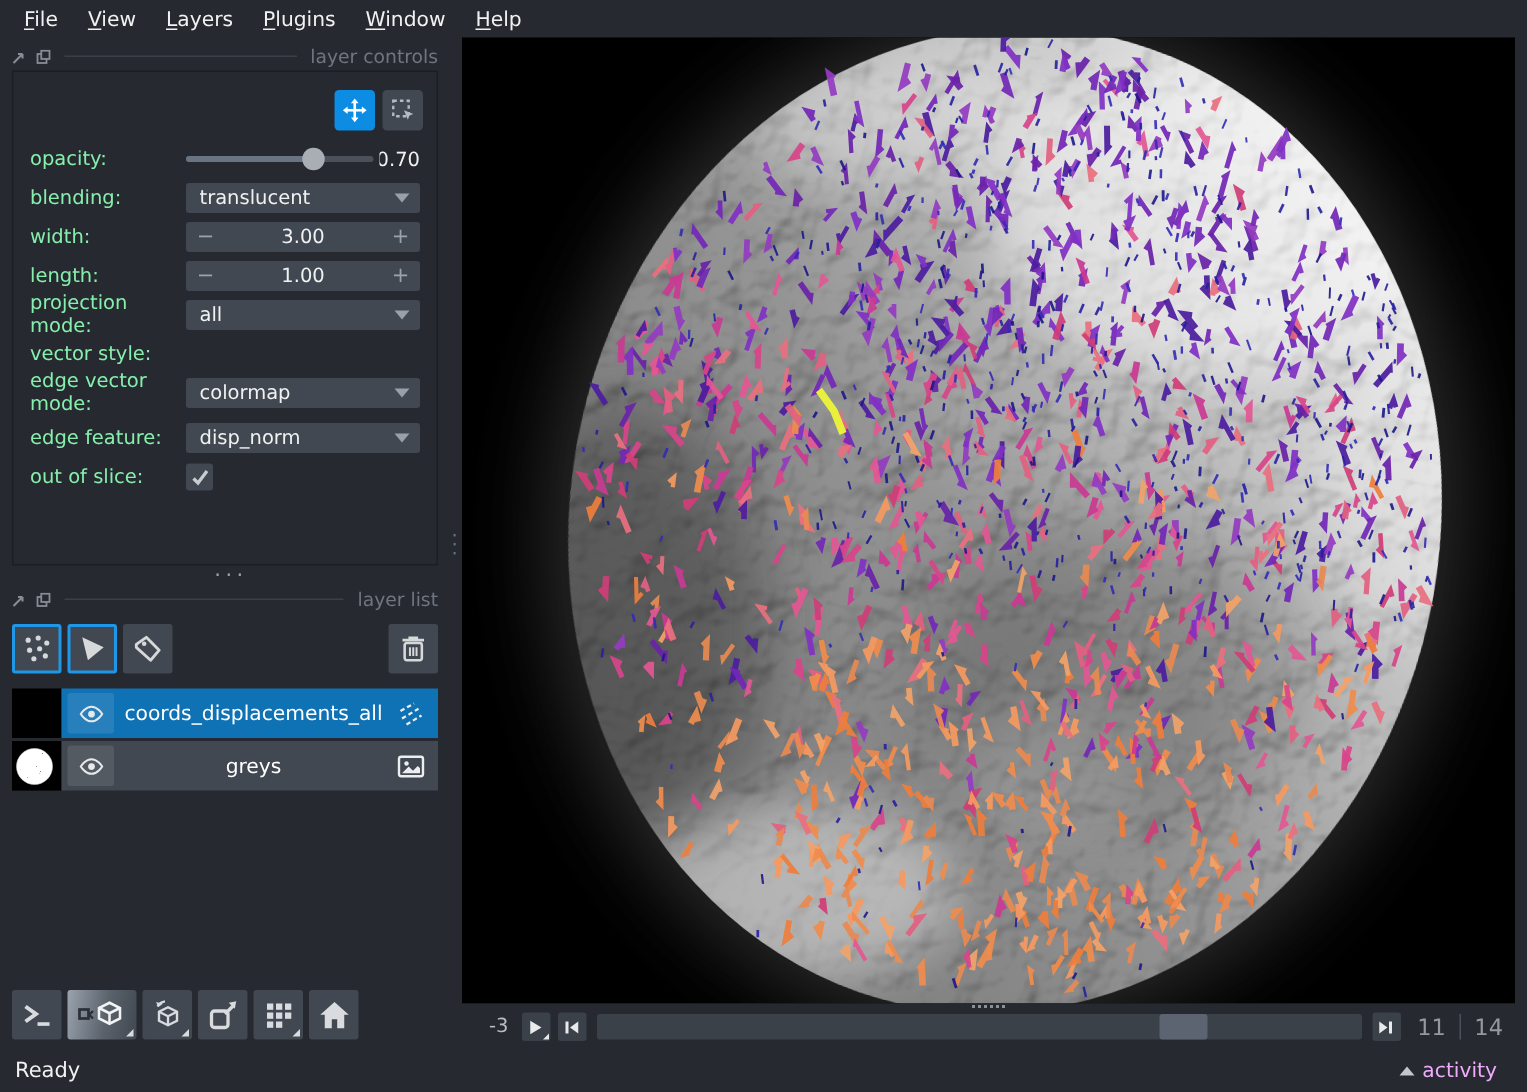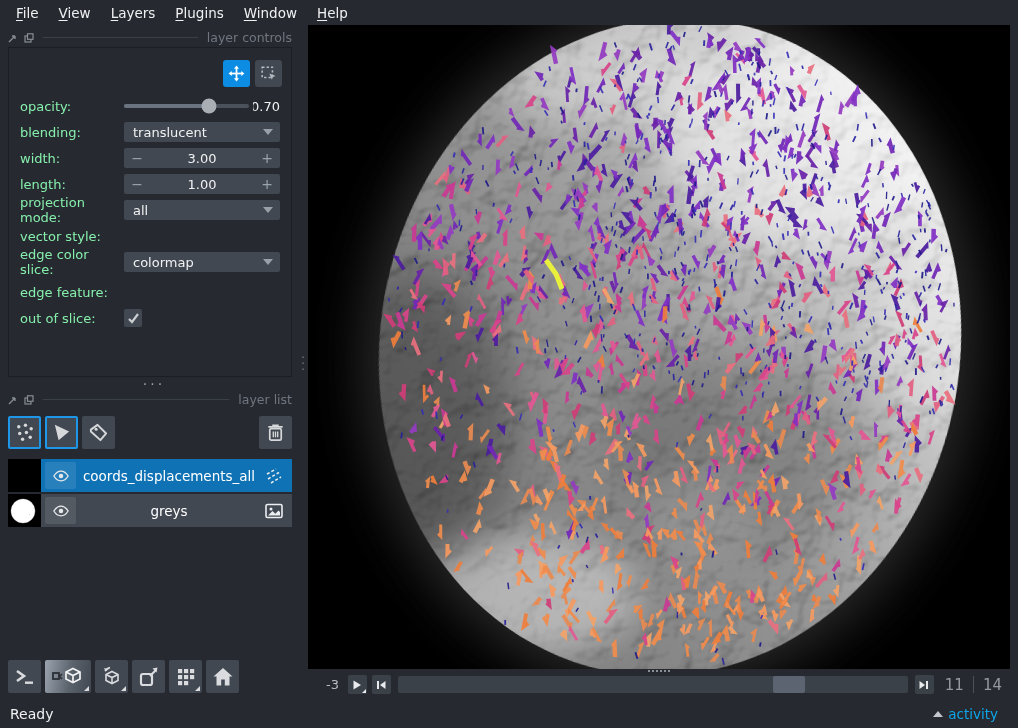--- a/index.html
+++ b/index.html
@@ -98,21 +98,21 @@
   .dim-btn { width:19px; height:19px; background:#3b4149; border-radius:2px; display:flex; align-items:center; justify-content:center; position:relative; color:#e8eaec; flex:none; }
   .dim-btn svg { width:12px; height:12px; display:block; }
   .dim-btn .corner-wedge { border-bottom-color:#e8eaec; border-left-width:4px; border-bottom-width:4px; right:1px; bottom:1px; }
   .dim-scrollbar { flex:1; height:17px; background:#3b4149; border-radius:2px; position:relative; margin:0 2px; }
   .dim-handle { position:absolute; top:0; bottom:0; background:#5b6470; border-radius:2px; }
   .frame-labels { display:flex; align-items:center; gap:9px; margin-left:6px; color:#94999f; font-size:15px; }
   .frame-div { width:1px; height:17px; background:#4a515a; }
 
   
   .statusbar { height:28px; flex:none; display:flex; align-items:center; padding:0 12px 0 10px; background:#262930; font-size:14px; }
-  .activity-toggle { margin-left:auto; display:flex; align-items:center; gap:5px; color:#0ea5e9; font-size:13.5px; }
+  .activity-toggle { margin-left:auto; display:flex; align-items:center; gap:5px; color:#f0abfc; font-size:13.5px; }
   .activity-caret { width:0; height:0; border-left:5px solid transparent; border-right:5px solid transparent; border-bottom:6px solid #c3c6ca; }
 </style>
 </head>
 <body>
 
 <div id="app">
 
   <div class="menubar">
     <span class="menu-item"><span><u>F</u>ile</span></span>
     <span class="menu-item"><span><u>V</u>iew</span></span>
@@ -207,29 +207,33 @@
             <span>all</span>
             <span class="caret"></span>
           </div>
         </div>
 
         <div class="ctrl-row">
           <span class="ctrl-label">vector style:</span>
         </div>
 
         <div class="ctrl-row">
-          <span class="ctrl-label">edge color slice:</span>
+          <span class="ctrl-label">edge vector mode:</span>
           <div class="select">
             <span>colormap</span>
             <span class="caret"></span>
           </div>
         </div>
 
         <div class="ctrl-row gap-top">
           <span class="ctrl-label">edge feature:</span>
+          <div class="select">
+            <span>disp_norm</span>
+            <span class="caret"></span>
+          </div>
         </div>
 
         <div class="ctrl-row">
           <span class="ctrl-label">out of slice:</span>
           <span class="checkbox">
             <svg viewBox="0 0 13 13">
                 <path d="M2 7 l3 3 6 -8" fill="none" stroke="#c9cdd1" stroke-width="2.2"></path>
               </svg>
           </span>
         </div>

